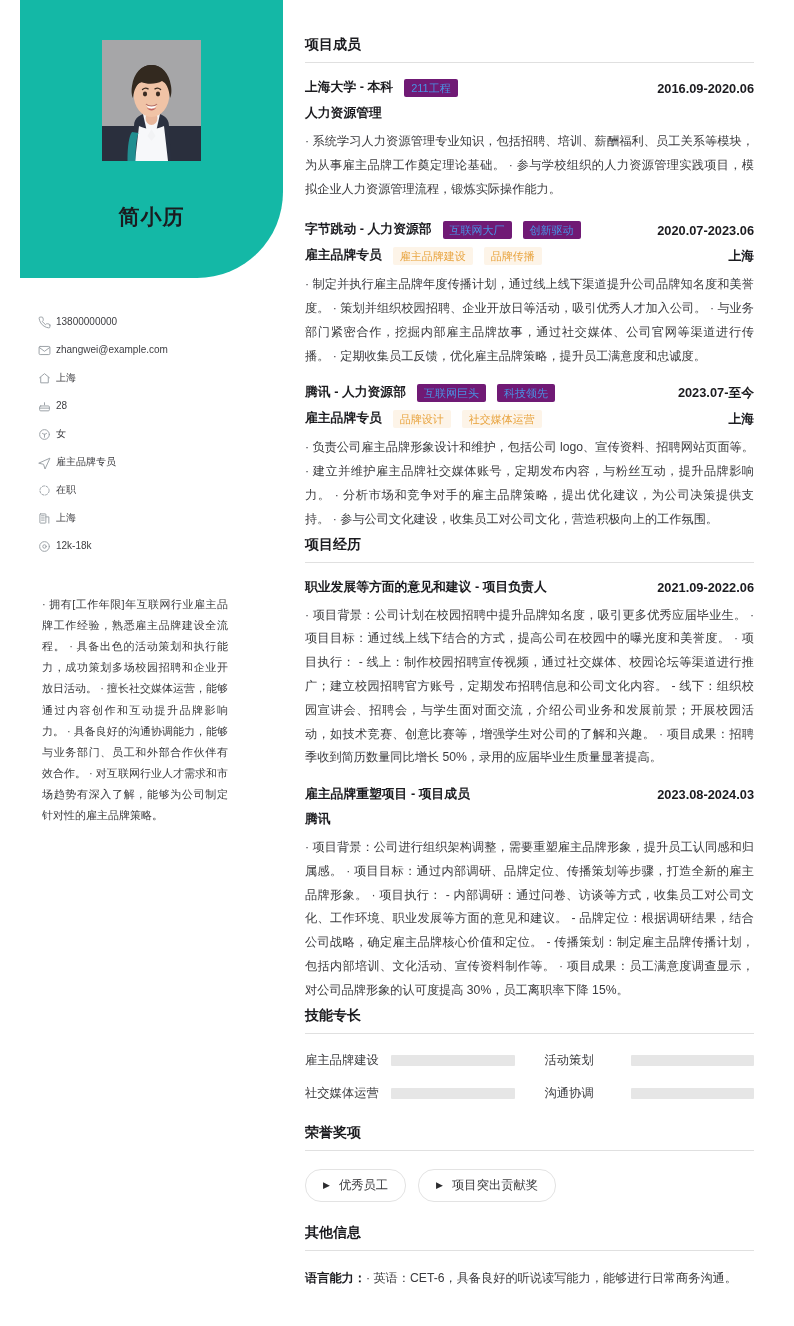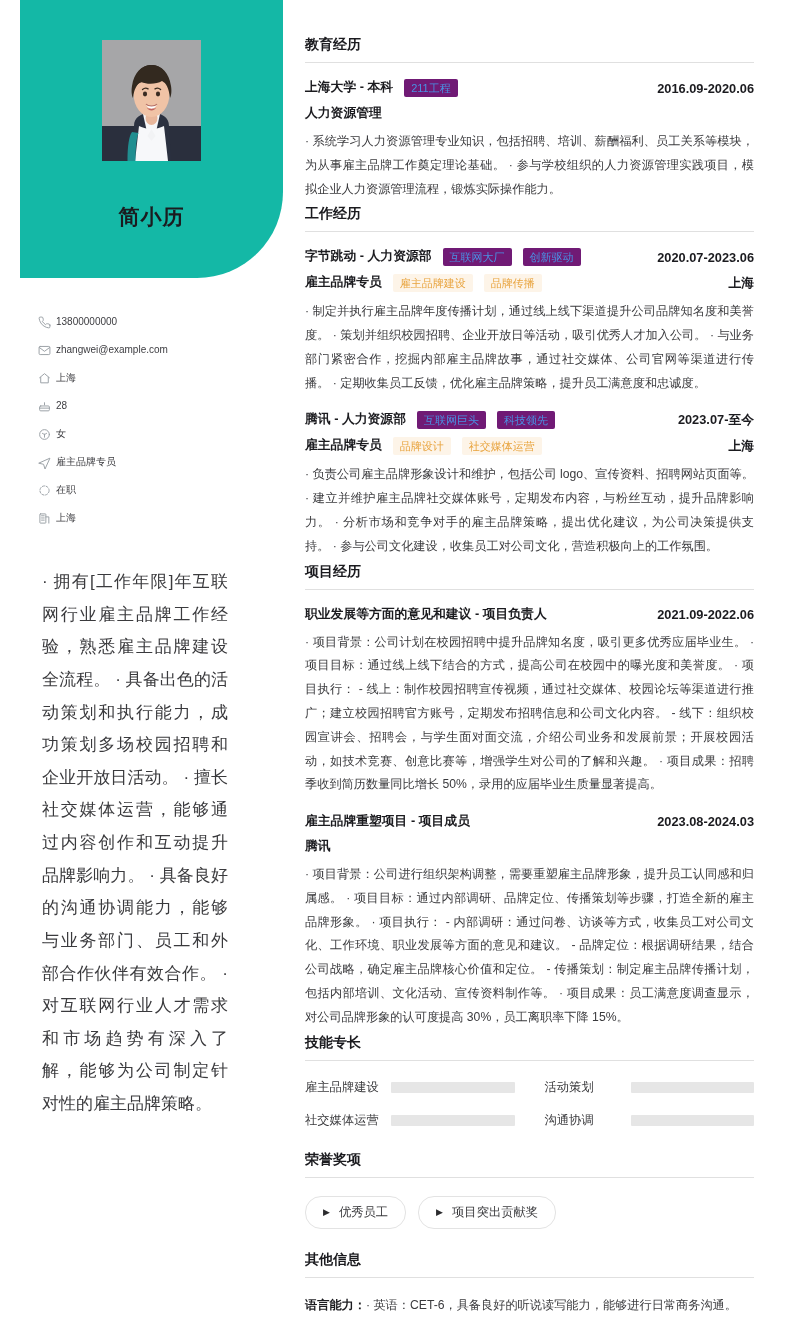--- a/index.html
+++ b/index.html
@@ -37,21 +37,21 @@
     color: #9aa0a6;
   }
   .contact-ico svg { width: 13px; height: 13px; display: block; }
   .contact-txt { font-size: 10px; color: #3c3c40; line-height: 1.2; }
 
   .side-section { margin: 34px 0 0 42px; width: 186px; }
   .side-sec-title {
     font-size: 14px; font-weight: 700; color: #1b1b1f;
     padding-bottom: 7px; border-bottom: 1px solid #dcdcdc; margin-bottom: 11px;
   }
-  .side-sec-body { font-size: 17px; line-height: 1.92; color: #3a3a3d; text-align: justify; }
+  .side-sec-body { font-size: 11px; line-height: 1.92; color: #3a3a3d; text-align: justify; }
 
   
   .main { flex: 1; padding: 36px 40px 0 22px; }
   .section { margin-bottom: 4px; }
   .sec-title {
     font-size: 14px; font-weight: 700; color: #1b1b1f;
     padding-bottom: 8px; border-bottom: 1px solid #e0e0e0;
   }
   .entry { padding-top: 16px; }
   .entry-row { display: flex; align-items: center; margin-bottom: 8px; }
@@ -199,49 +199,57 @@
       <div class="contact-row">
         <span class="contact-ico">
           <svg viewBox="0 0 24 24" fill="none" stroke="currentColor" stroke-width="1.8" stroke-linecap="round" stroke-linejoin="round">
               <rect x="3.5" y="3.5" width="11" height="17" rx="1"></rect>
               <path d="M14.5 9H20v11.5M6.5 7h5M6.5 11h5M6.5 15h5"></path>
             </svg>
         </span>
         <span class="contact-txt">上海</span>
       </div>
 
+      <div class="contact-row">
+        <span class="contact-ico">
+          <svg viewBox="0 0 24 24" fill="none" stroke="currentColor" stroke-width="1.8" stroke-linecap="round" stroke-linejoin="round">
+              <circle cx="12" cy="12" r="9"></circle>
+              <circle cx="12" cy="12" r="3.2"></circle>
+            </svg>
+        </span>
+        <span class="contact-txt">12k-18k</span>
+      </div>
 
     </div>
 
     <div class="side-section">
       <div class="side-sec-body">· 拥有[工作年限]年互联网行业雇主品牌工作经验，熟悉雇主品牌建设全流程。 · 具备出色的活动策划和执行能力，成功策划多场校园招聘和企业开放日活动。 · 擅长社交媒体运营，能够通过内容创作和互动提升品牌影响力。 · 具备良好的沟通协调能力，能够与业务部门、员工和外部合作伙伴有效合作。 · 对互联网行业人才需求和市场趋势有深入了解，能够为公司制定针对性的雇主品牌策略。</div>
     </div>
   </aside>
 
   <main class="main">
 
     <section class="section">
-      <div class="sec-title">教育经历</div>
+      <div class="sec-title">项目成员</div>
       <div class="entry">
         <div class="entry-row">
           <div class="grow">
             <span class="entry-title">上海大学 - 本科</span>
             <span class="tag blue">211工程</span>
           </div>
           <span class="entry-right">2016.09-2020.06</span>
         </div>
         <div class="entry-row">
           <span class="entry-title">人力资源管理</span>
         </div>
         <div class="entry-body">· 系统学习人力资源管理专业知识，包括招聘、培训、薪酬福利、员工关系等模块，为从事雇主品牌工作奠定理论基础。 · 参与学校组织的人力资源管理实践项目，模拟企业人力资源管理流程，锻炼实际操作能力。</div>
       </div>
     </section>
 
     <section class="section">
-      <div class="sec-title">工作经历</div>
 
       <div class="entry">
         <div class="entry-row">
           <div class="grow">
             <span class="entry-title">字节跳动 - 人力资源部</span>
             <span class="tag blue">互联网大厂</span>
             <span class="tag blue">创新驱动</span>
           </div>
           <span class="entry-right">2020.07-2023.06</span>
         </div>

